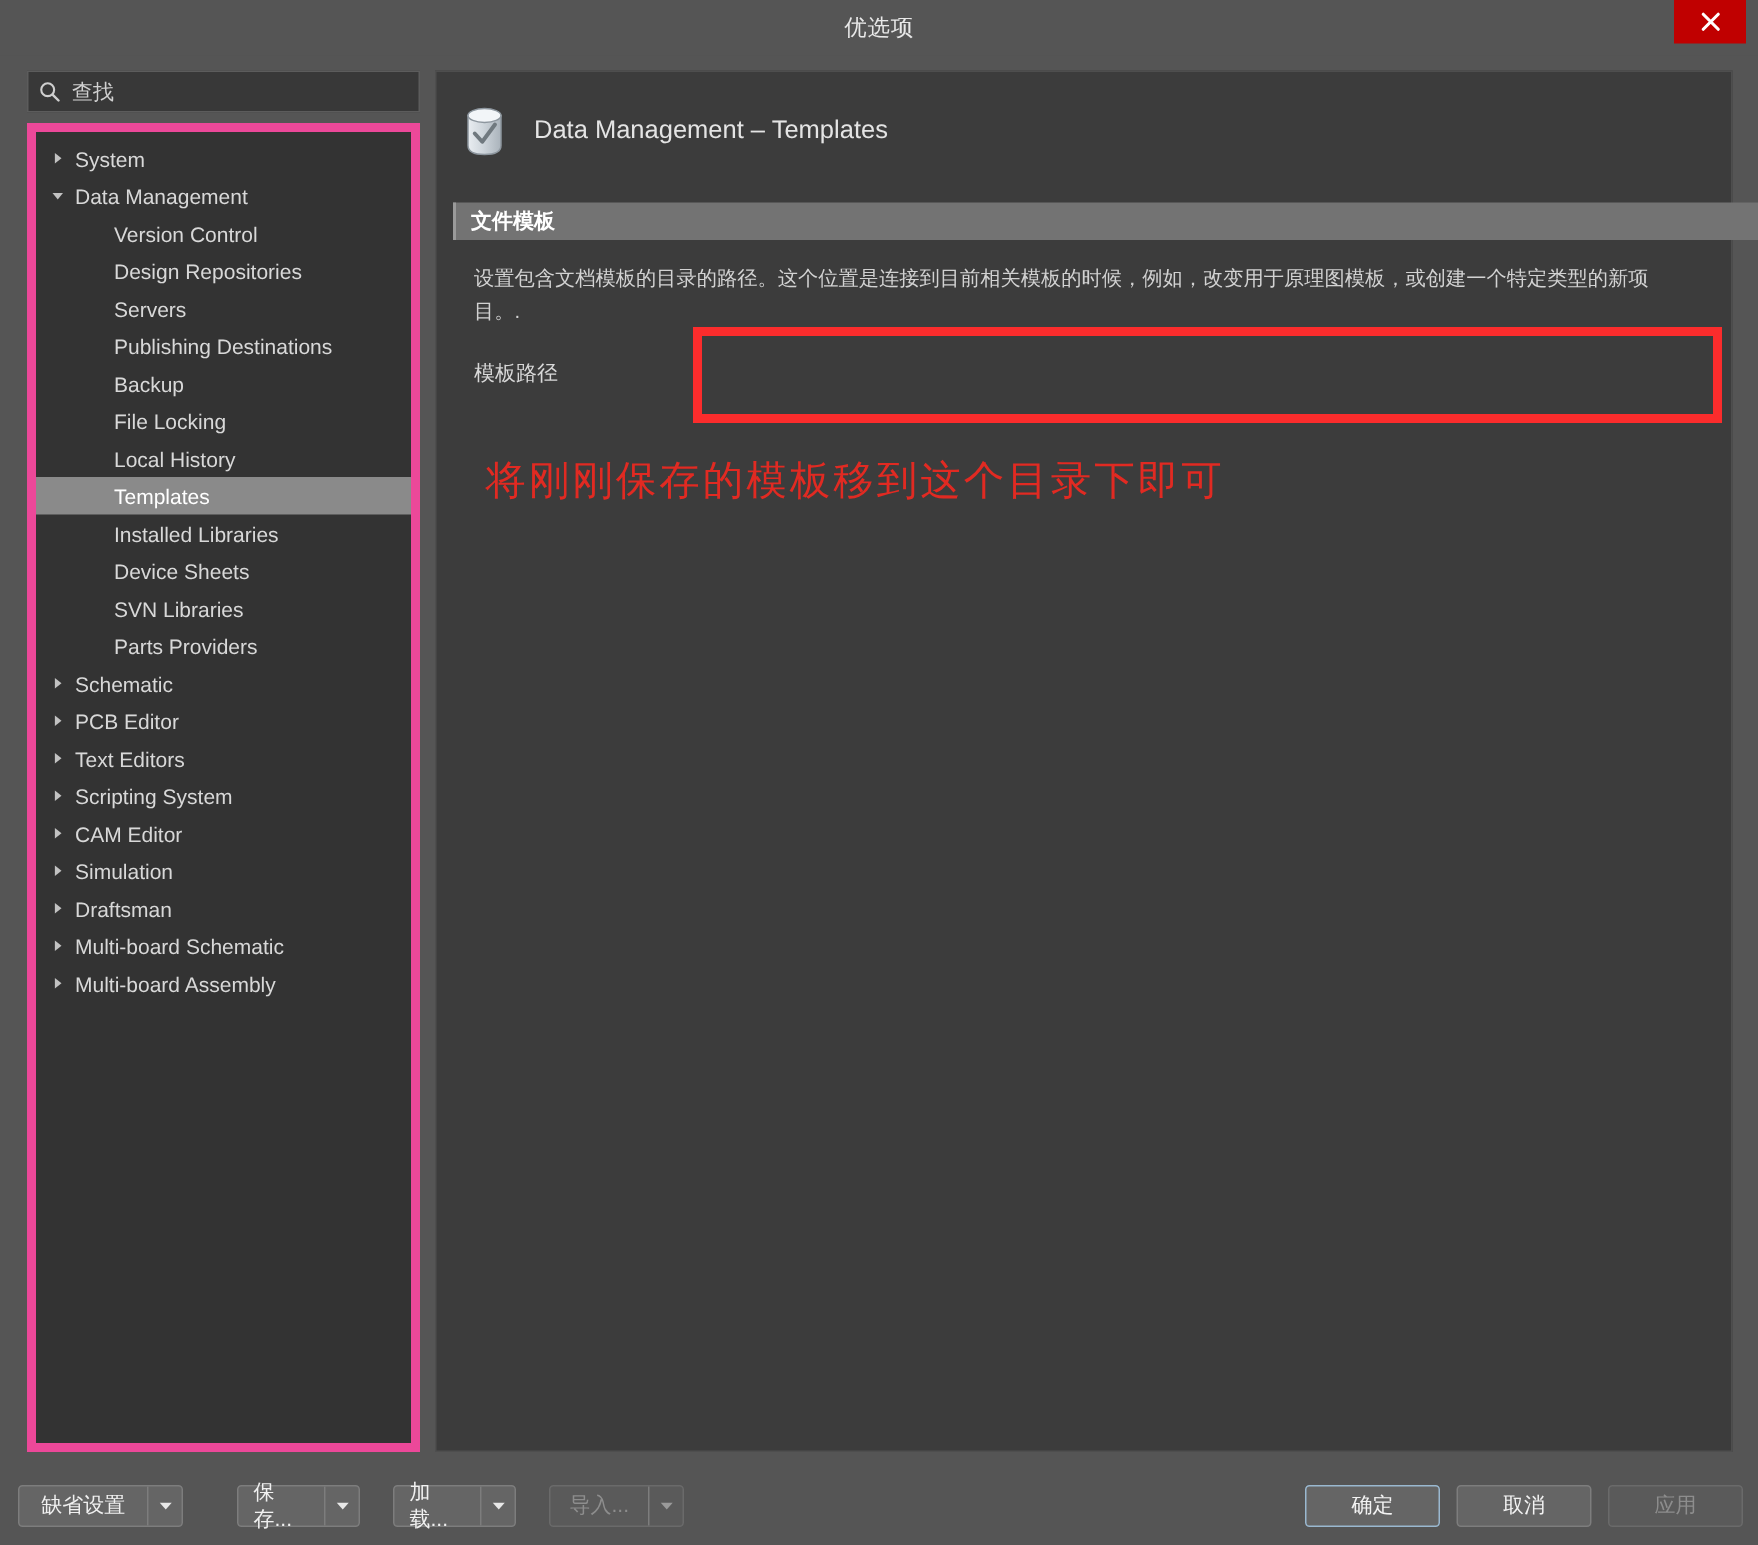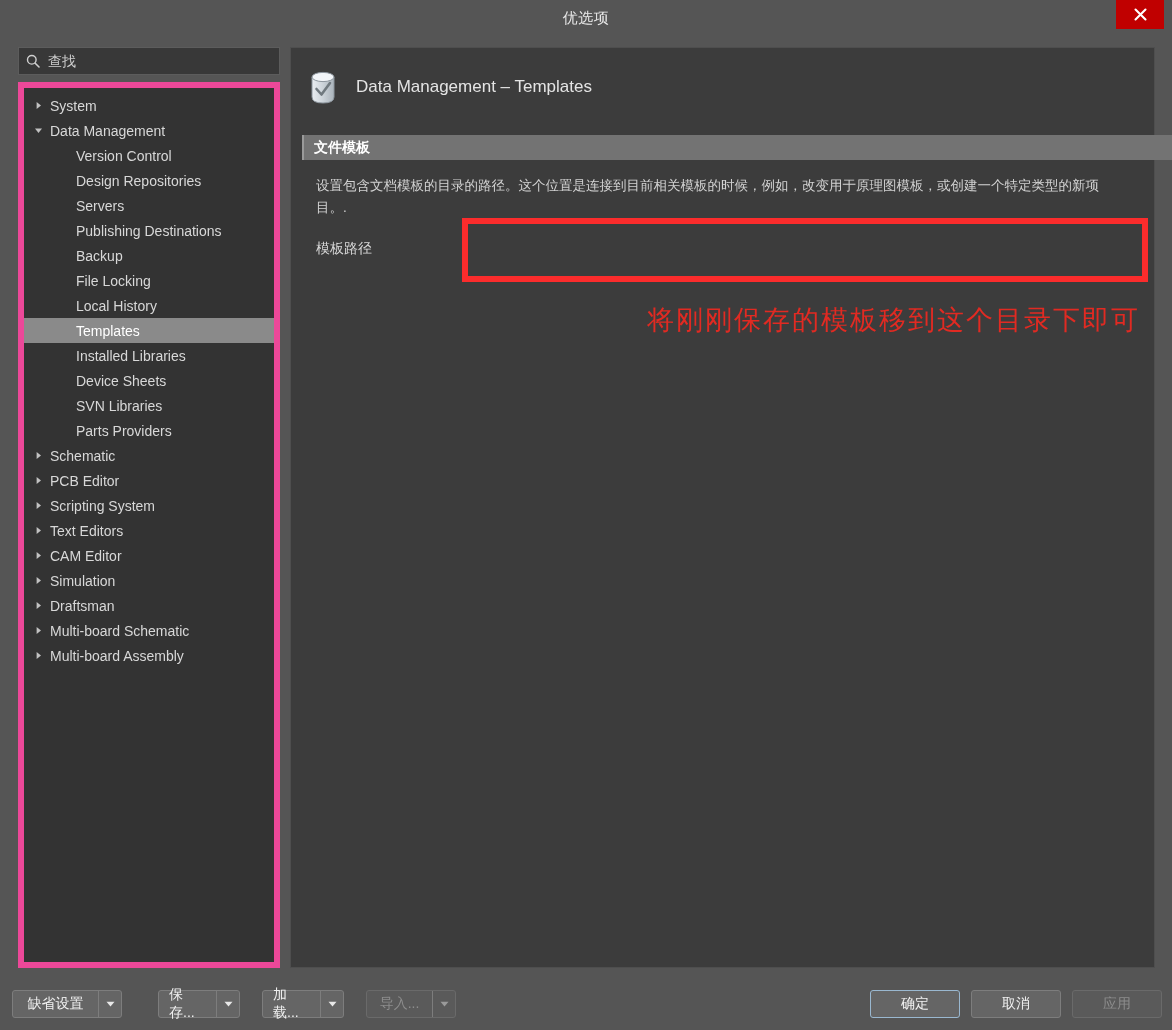--- a/index.html
+++ b/index.html
@@ -229,21 +229,21 @@
     width: 686px;
     height: 64px;
     border: 6px solid #fb2c2c;
     box-sizing: border-box;
     pointer-events: none;
   }
   .red-note {
     position: absolute;
     left: 0px; top: 302px;
     width: 1140px;
-    text-align: right;
+    text-align: center;
     font-size: 27px;
     color: #e12a22;
     font-family: "DejaVu Serif", "Liberation Serif", serif;
     letter-spacing: 2px;
     pointer-events: none;
   }
 
   
   .bottom-bar {
     position: absolute;
@@ -405,29 +405,29 @@
               </svg>
             </span>
             <span class="tree-label">PCB Editor</span>
           </div>
           <div class="tree-item level0">
             <span class="arrow">
               <svg width="9" height="9" viewBox="0 0 9 9">
                 <path d="M2.6 1 L2.6 8 L7 4.5 Z" fill="#c2c2c2"></path>
               </svg>
             </span>
+            <span class="tree-label">Text Editors</span>
+          </div>
+          <div class="tree-item level0">
+            <span class="arrow">
+              <svg width="9" height="9" viewBox="0 0 9 9">
+                <path d="M2.6 1 L2.6 8 L7 4.5 Z" fill="#c2c2c2"></path>
+              </svg>
+            </span>
             <span class="tree-label">Scripting System</span>
-          </div>
-          <div class="tree-item level0">
-            <span class="arrow">
-              <svg width="9" height="9" viewBox="0 0 9 9">
-                <path d="M2.6 1 L2.6 8 L7 4.5 Z" fill="#c2c2c2"></path>
-              </svg>
-            </span>
-            <span class="tree-label">Text Editors</span>
           </div>
           <div class="tree-item level0">
             <span class="arrow">
               <svg width="9" height="9" viewBox="0 0 9 9">
                 <path d="M2.6 1 L2.6 8 L7 4.5 Z" fill="#c2c2c2"></path>
               </svg>
             </span>
             <span class="tree-label">CAM Editor</span>
           </div>
           <div class="tree-item level0">

